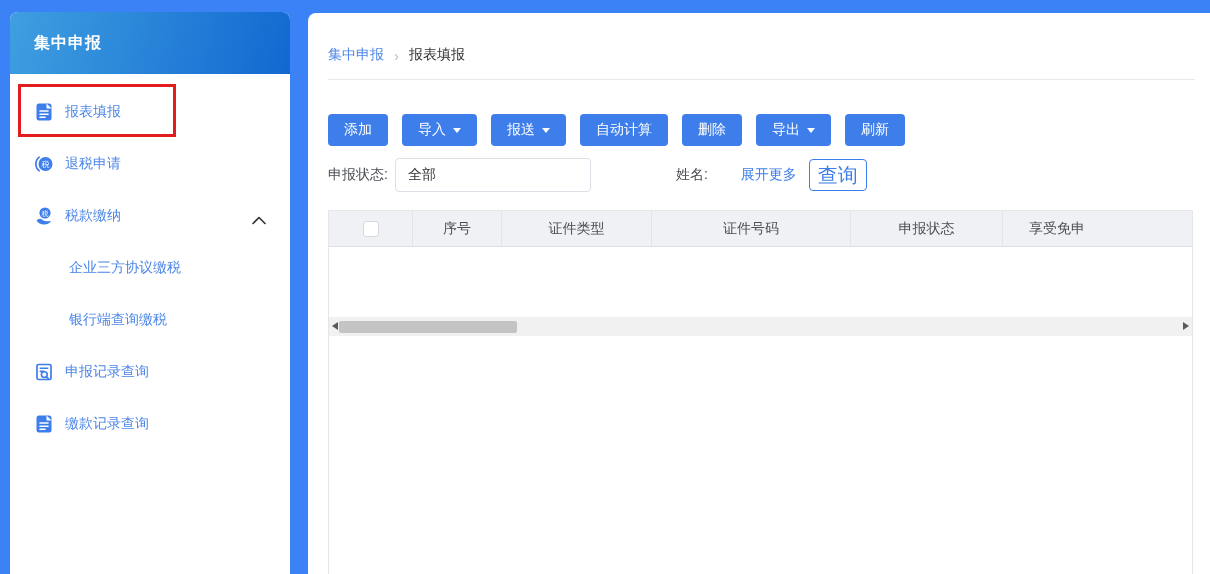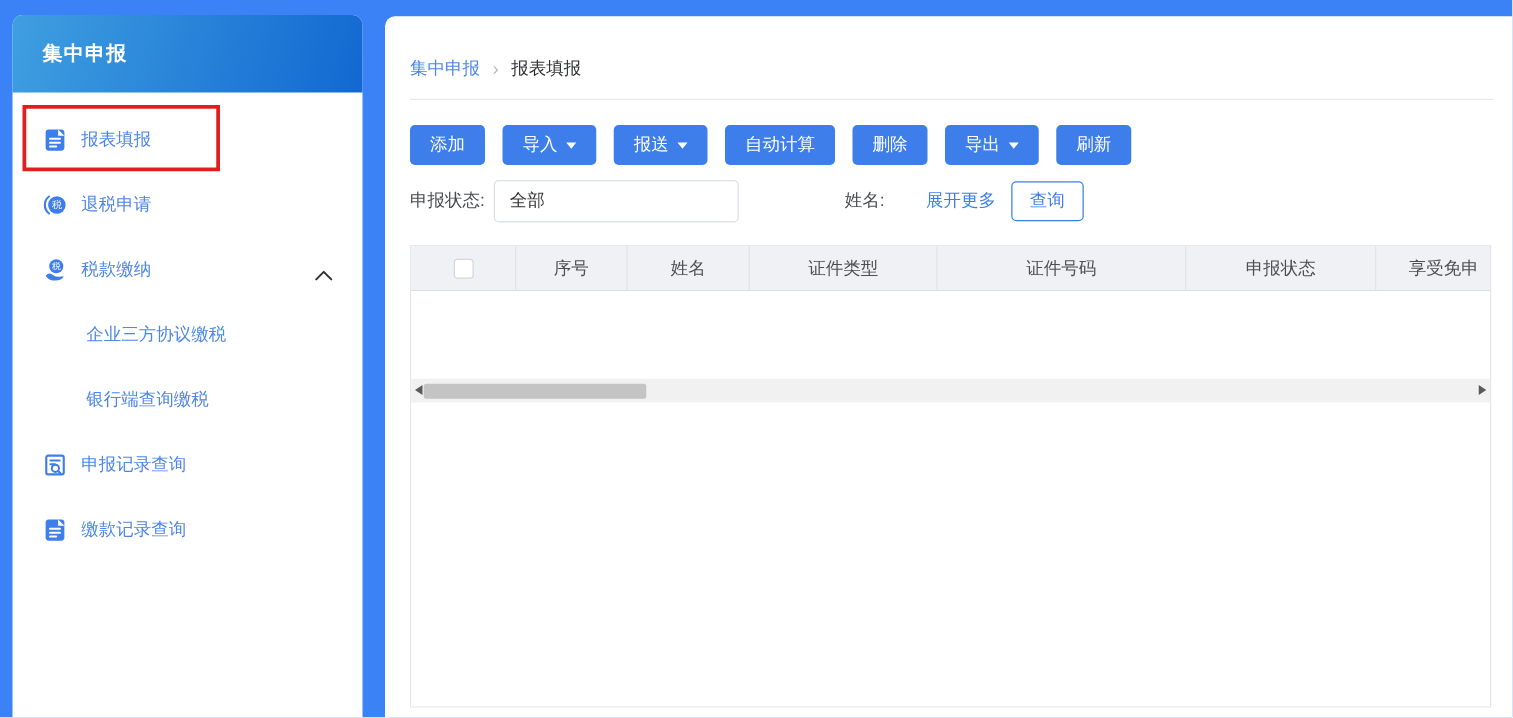--- a/index.html
+++ b/index.html
@@ -21,38 +21,38 @@
 
   
   .main { position:absolute; left:308px; top:13px; width:902px; height:561px; background:#fff; border-top-left-radius:8px; padding:0 17px 0 20px; }
   .breadcrumb { display:flex; align-items:center; gap:10px; padding-top:32px; height:52px; font-size:14px; }
   .bc-link { color:#4c86e8; cursor:pointer; }
   .bc-sep { color:#b7bcc4; font-size:15px; }
   .bc-current { color:#303133; }
   .divider { height:1px; background:#e7e9ec; margin-top:14px; width:867px; }
 
   
-  .toolbar { display:flex; gap:14px; margin-top:20px; }
+  .toolbar { display:flex; gap:14px; margin-top:34px; }
   .btn { height:32px; background:#3d7eeb; color:#fff; border:none; border-radius:4px; font-size:14px;
          font-family:inherit; padding:0 16px; display:inline-flex; align-items:center; cursor:pointer; }
   .caret { width:0; height:0; border-left:4px solid transparent; border-right:4px solid transparent;
            border-top:5px solid #fff; margin-left:7px; display:inline-block; }
 
   
   .filters { display:flex; align-items:center; margin-top:12px; height:34px; }
   .f-label { color:#4a4d52; }
   .box-select { width:196px; height:34px; border:1px solid #dcdfe6; border-radius:4px; margin-left:7px;
                 padding:0 12px; font-size:14px; color:#333; font-family:inherit; background:#fff; }
   .box-input { width:185px; height:34px; border:1px solid #dcdfe6; border-radius:4px; margin-left:7px;
                padding:0 12px; font-size:14px; color:#333; font-family:inherit; }
   .box-input::placeholder { color:#c0c4cc; }
   .lbl-name { margin-left:85px; }
   .expand-link { color:#3d7eeb; margin-left:33px; cursor:pointer; white-space:nowrap; }
   .btn-query { height:32px; width:58px; margin-left:12px; background:#fff; color:#3d7eeb; border:1px solid #3d7eeb;
-               border-radius:4px; font-size:14px; font-family:inherit; cursor:pointer; }
+               border-radius:4px; font-size:20px; font-family:inherit; cursor:pointer; }
 
   
   .table-card { margin-top:18px; width:865px; height:370px; border:1px solid #e4e6ea; display:flex; flex-direction:column; }
   .t-header { display:flex; height:36px; background:#f0f1f4; border-bottom:1px solid #dcdee2; align-items:stretch; }
   .t-cell { display:flex; align-items:center; justify-content:center; color:#4b4f55; font-size:14px;
             border-right:1px solid #e2e4e8; overflow:hidden; white-space:nowrap; }
   .t-cell:last-child { border-right:none; }
   .c0 { width:84px; } .c1 { width:89px; } .c2 { width:98px; } .c3 { width:150px; } .c4 { width:199px; }
   .c5 { width:152px; } .c6 { flex:1; justify-content:flex-start; padding-left:26px; }
   .checkbox { width:16px; height:16px; background:#fff; border:1px solid #d4d7dc; border-radius:3px; cursor:pointer; }
@@ -196,21 +196,20 @@
       <span class="expand-link">展开更多</span>
       <button class="btn-query">查询</button>
     </div>
 
     <div class="table-card">
       <div class="t-header">
         <div class="t-cell c0">
           <span class="checkbox"></span>
         </div>
         <div class="t-cell c1">序号</div>
-        <div class="t-cell c2">姓名</div>
         <div class="t-cell c3">证件类型</div>
         <div class="t-cell c4">证件号码</div>
         <div class="t-cell c5">申报状态</div>
         <div class="t-cell c6">享受免申</div>
       </div>
 
       <div class="t-body"></div>
 
       <div class="hscroll">
         <span class="arr arr-l"></span>

